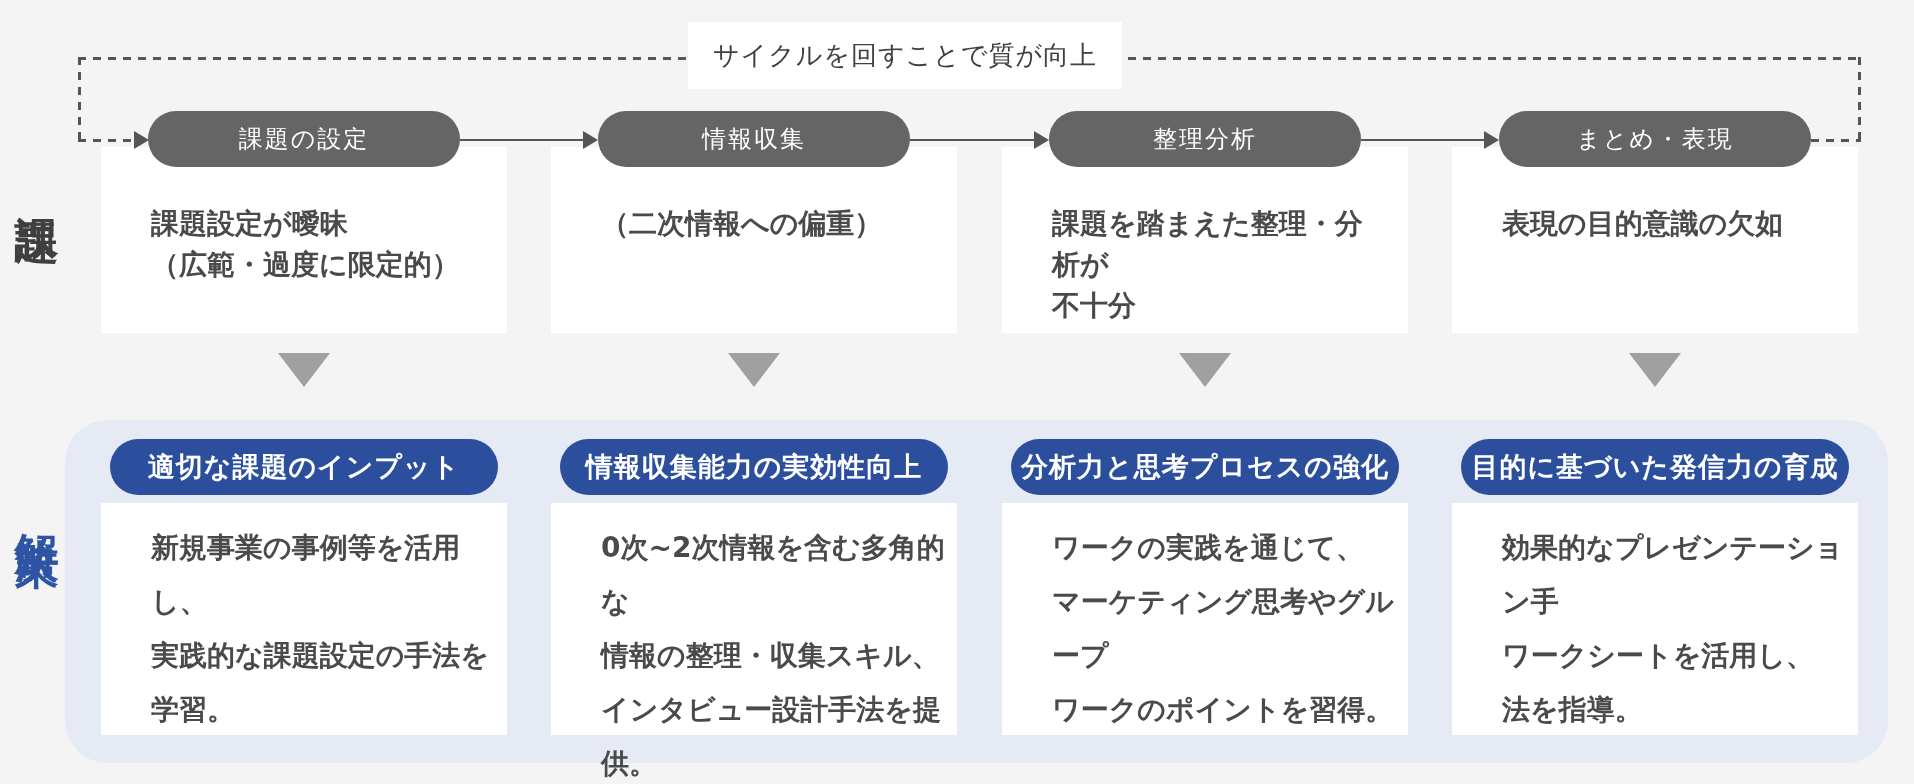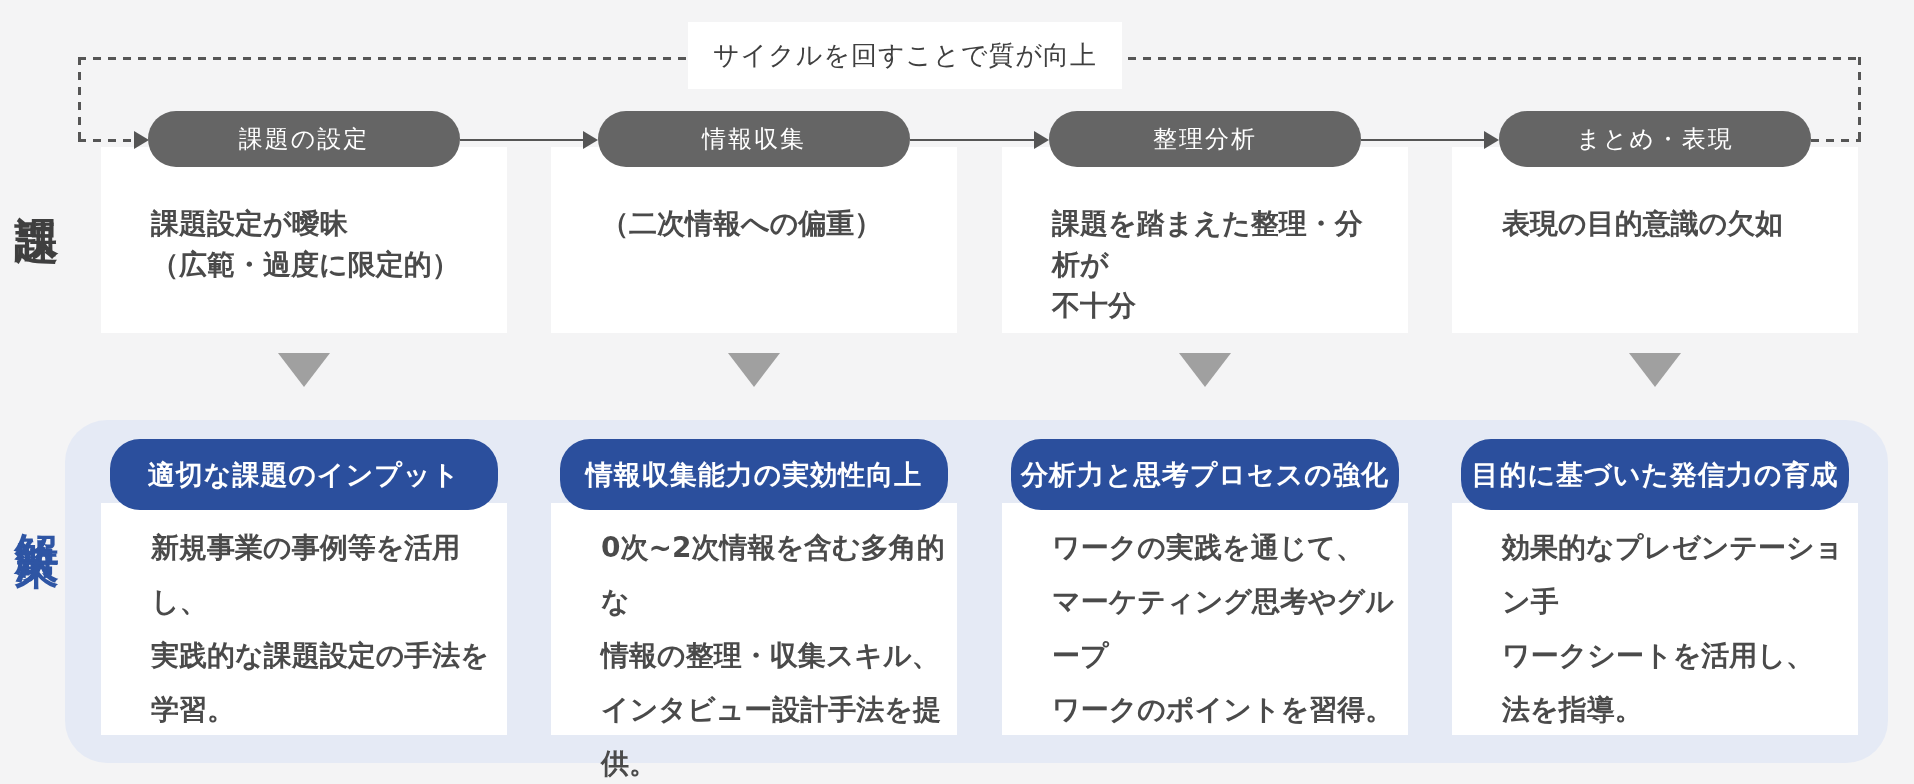--- a/index.html
+++ b/index.html
@@ -52,21 +52,21 @@
   }
 
   .down-triangle{
     left:calc(var(--cx) - 26px);top:353px;width:0;height:0;z-index:1;
     border-left:26px solid transparent;border-right:26px solid transparent;border-top:34px solid var(--tri);
   }
 
   
   .solution-container{left:65px;top:420px;width:1823px;height:343px;border-radius:42px;background:var(--light-blue);}
   .solution-pill{
-    left:calc(var(--cx) - 194px);top:439px;width:388px;height:71px;border-radius:30px;
+    left:calc(var(--cx) - 194px);top:439px;width:388px;height:56px;border-radius:30px;
     background:var(--brand-blue);color:#fff;font-size:27px;font-weight:bold;letter-spacing:1px;
     display:flex;align-items:center;justify-content:center;z-index:4;font-family:Liberation Mono, monospace;
   }
   .solution-box{
     left:calc(var(--cx) - 203px);top:503px;width:406px;height:232px;background:var(--panel);z-index:1;
     padding:18px 8px 0 50px;font-size:28px;font-weight:bold;color:var(--text-body);line-height:54px;
   }
 
   
   .row-label{

